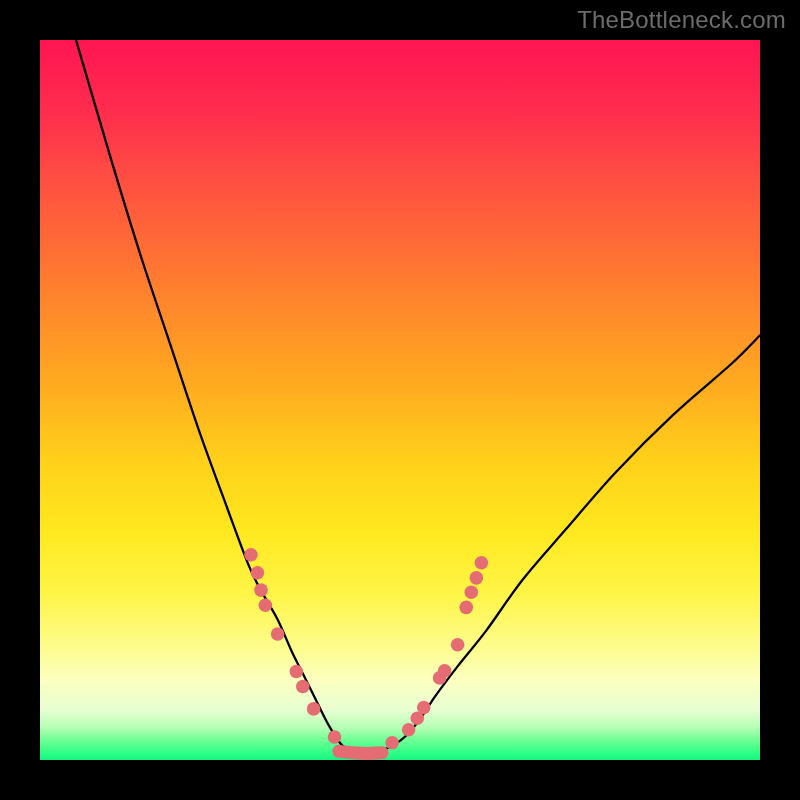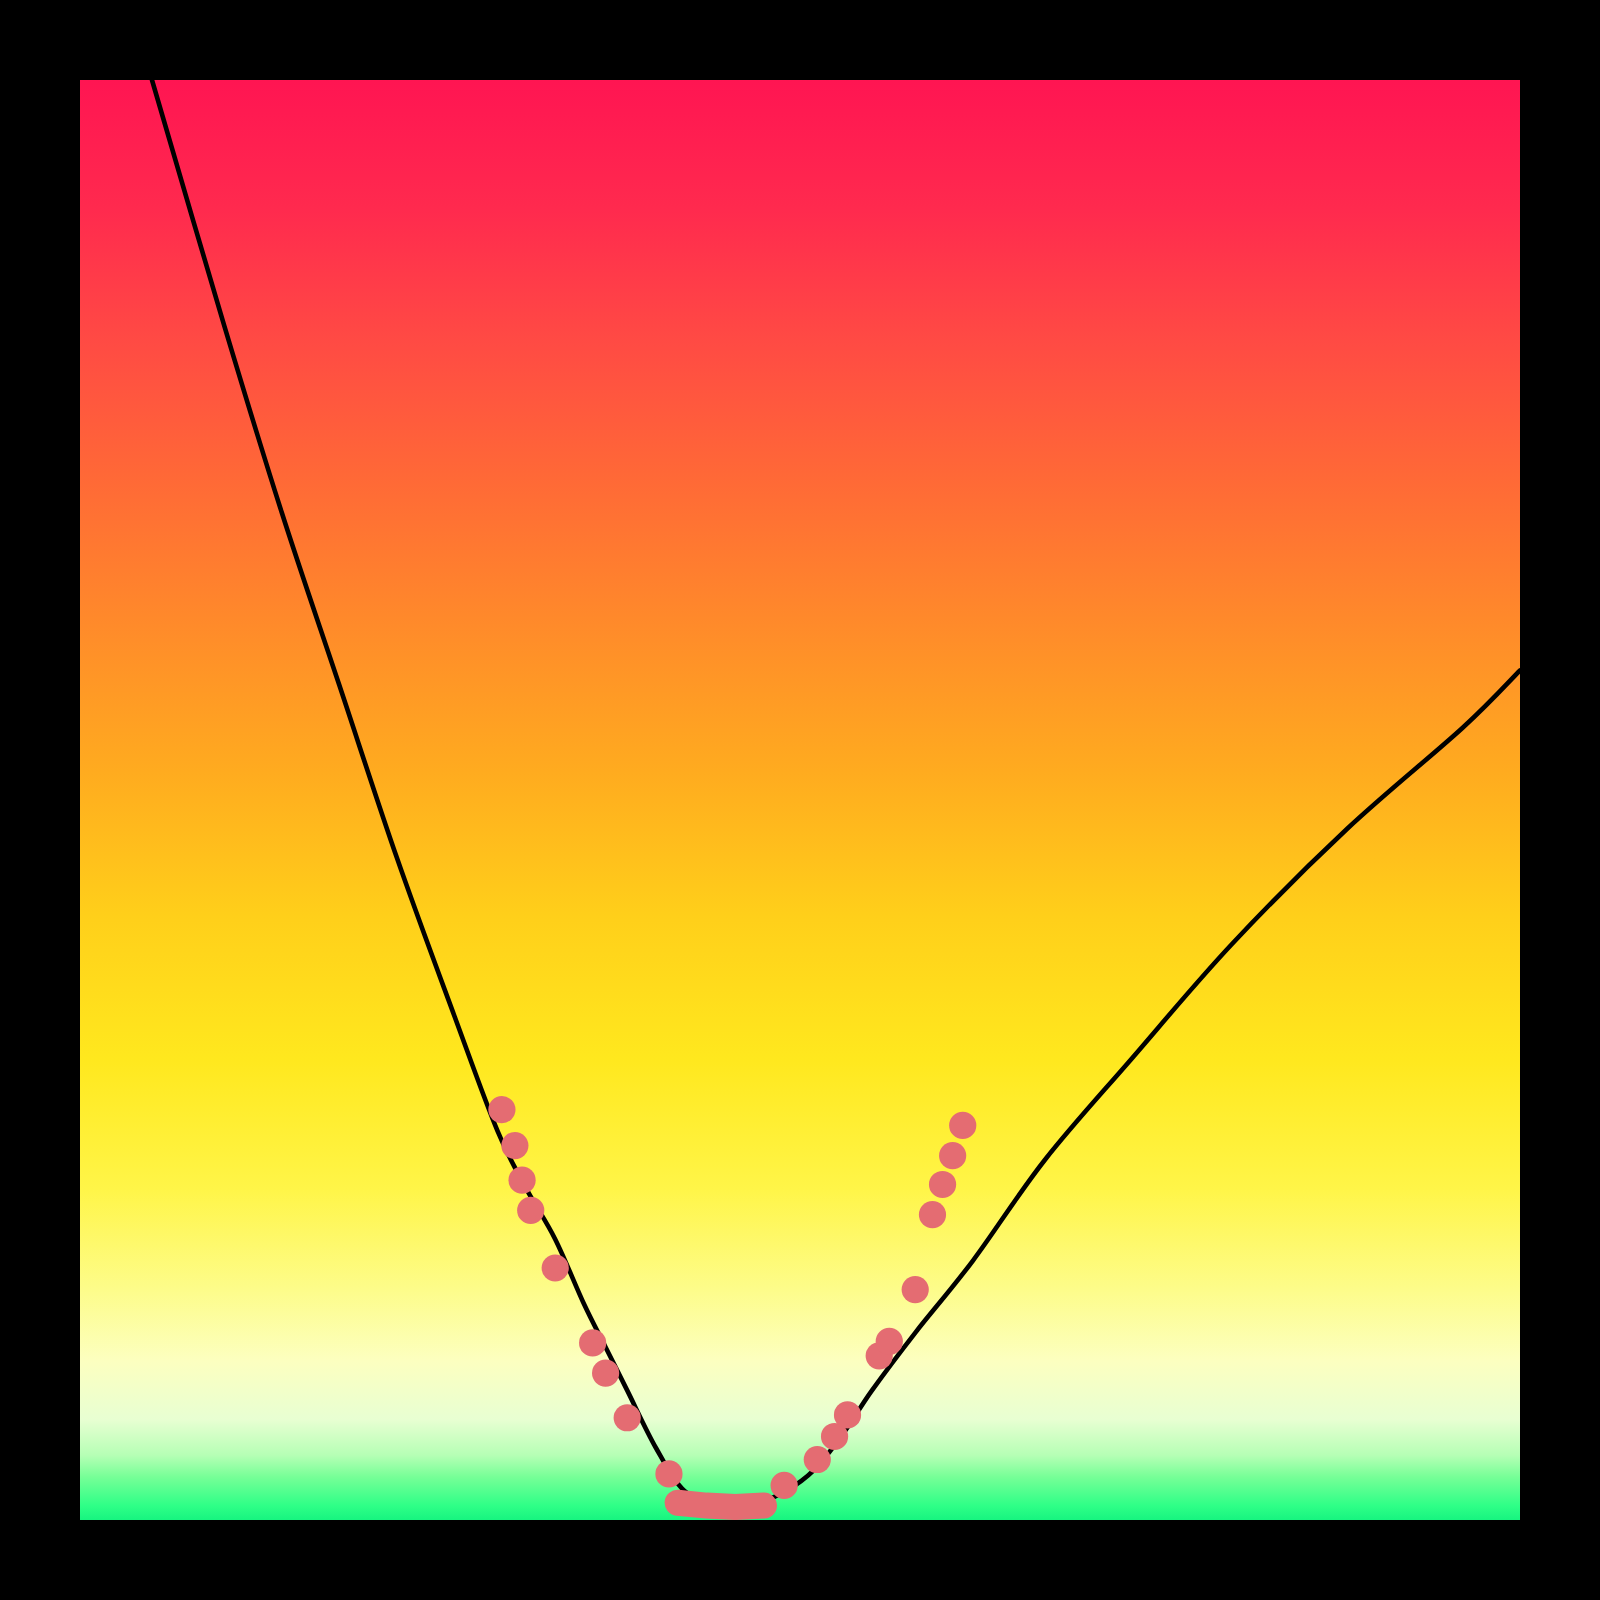--- a/index.html
+++ b/index.html
@@ -77,20 +77,21 @@
     fill: none;
     stroke: #e46c72;
     stroke-width: 13;
     stroke-linecap: round;
   }
 </style>
 </head>
 <body>
 
 <div class="frame">
+  <div class="watermark">TheBottleneck.com</div>
 
   <div class="plot">
     <svg class="curves" viewBox="0 0 720 720">
       <path id="curve-left" class="curve-line" d="M 36.00 0.00 C 42.00 20.40, 61.20 86.40, 72.00 122.40 C 82.80 158.40, 91.20 186.00, 100.80 216.00 C 110.40 246.00, 120.00 273.60, 129.60 302.40 C 139.20 331.20, 148.80 361.20, 158.40 388.80 C 168.00 416.40, 178.80 445.20, 187.20 468.00 C 195.60 490.80, 202.80 511.20, 208.80 525.60 C 214.80 540.00, 218.40 545.40, 223.20 554.40 C 228.00 563.40, 232.80 570.00, 237.60 579.60 C 242.40 589.20, 247.80 603.00, 252.00 612.00 C 256.20 621.00, 259.20 626.40, 262.80 633.60 C 266.40 640.80, 269.40 646.80, 273.60 655.20 C 277.80 663.60, 283.20 675.60, 288.00 684.00 C 292.80 692.40, 297.00 700.68, 302.40 705.60 C 307.80 710.52, 317.40 712.20, 320.40 713.52"></path>
       <path id="curve-right" class="curve-line" d="M 320.40 713.52 C 323.40 713.16, 333.00 712.68, 338.40 711.36 C 343.80 710.04, 348.00 708.36, 352.80 705.60 C 357.60 702.84, 362.40 699.60, 367.20 694.80 C 372.00 690.00, 376.80 683.40, 381.60 676.80 C 386.40 670.20, 390.00 663.60, 396.00 655.20 C 402.00 646.80, 409.20 637.20, 417.60 626.40 C 426.00 615.60, 435.60 604.80, 446.40 590.40 C 457.20 576.00, 469.20 556.80, 482.40 540.00 C 495.60 523.20, 510.00 507.60, 525.60 489.60 C 541.20 471.60, 558.00 451.20, 576.00 432.00 C 594.00 412.80, 614.40 392.40, 633.60 374.40 C 652.80 356.40, 676.80 337.20, 691.20 324.00 C 705.60 310.80, 715.20 300.00, 720.00 295.20"></path>
       <path id="bottom-band" class="dot-line" d="M 298.80 711.36 L 313.20 712.80 L 327.60 713.52 L 342.00 712.80"></path>
       <g id="dots-left">
           <circle class="dot" cx="210.96" cy="514.80" r="6.8"></circle>
           <circle class="dot" cx="217.44" cy="532.80" r="6.8"></circle>
           <circle class="dot" cx="221.04" cy="550.08" r="6.8"></circle>

